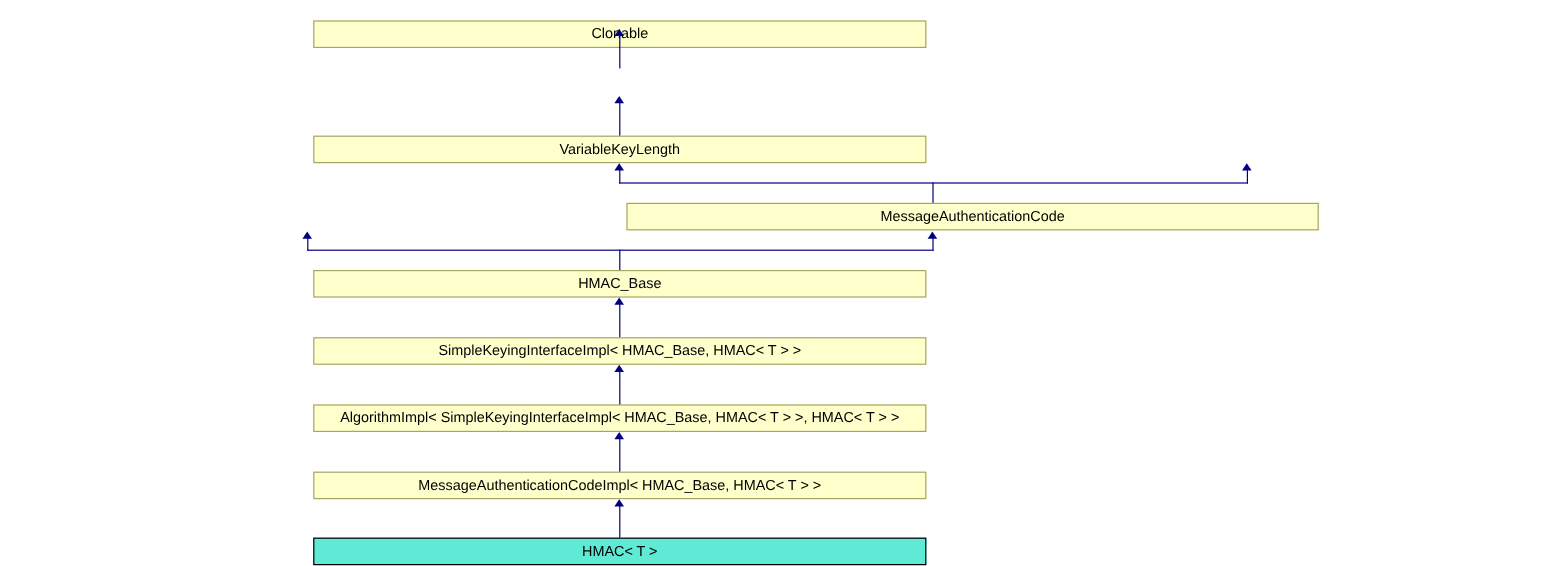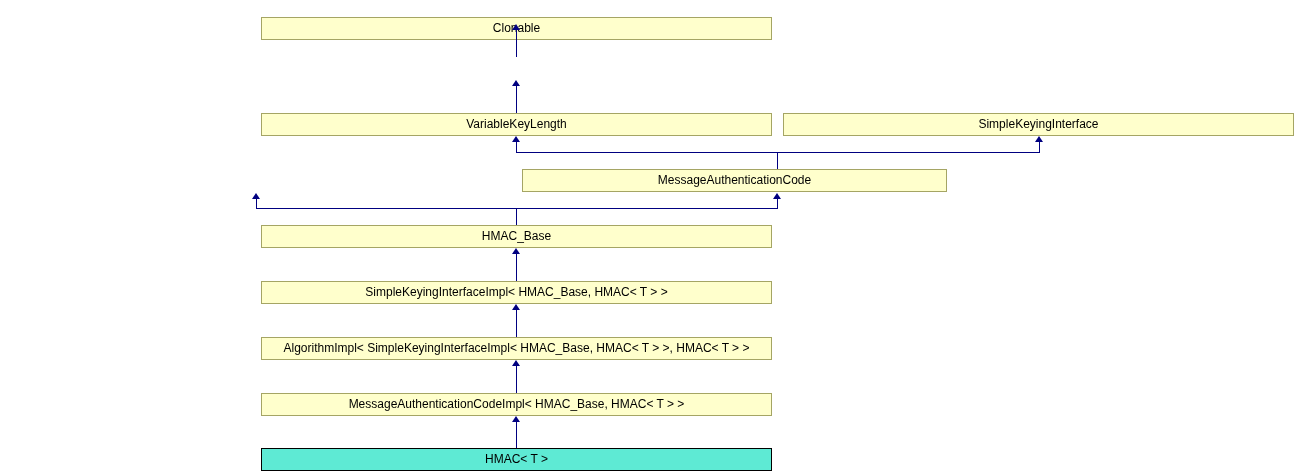--- a/index.html
+++ b/index.html
@@ -39,35 +39,34 @@
     border-left: 4px solid transparent;
     border-right: 4px solid transparent;
     border-bottom: 6px solid #000080;
   }
   
   #n-clonable   { left: 261px; top: 1px;   width: 511px; margin-top: 16px; }
   #n-algorithm  { left: 261px; top: 57px;  width: 511px; }
   #n-hash       { left: 261px; top: 113px; width: 511px; }
   #n-ski        { left: 783px; top: 113px; width: 511px; }
   #n-vkl        { left: 0px;   top: 169px; width: 512px; }
-  #n-mac        { left: 522px; top: 169px; width: 425px; text-align: center; }
+  #n-mac        { left: 522px; top: 169px; width: 577px; text-align: center; }
   #n-hmacbase   { left: 261px; top: 225px; width: 511px; }
   #n-skii       { left: 261px; top: 281px; width: 511px; }
   #n-algimpl    { left: 261px; top: 337px; width: 511px; }
   #n-macimpl    { left: 261px; top: 393px; width: 511px; }
   #n-hmac       { left: 261px; top: 448px; width: 511px; }
 </style>
 </head>
 <body>
 
 <div id="diagram">
 
   <div id="n-clonable" class="node">Clonable</div>
   <div id="n-hash" class="node">VariableKeyLength</div>
-  <div id="n-ski" class="node">SimpleKeyingInterface</div>
   <div id="n-mac" class="node">MessageAuthenticationCode</div>
   <div id="n-hmacbase" class="node">HMAC_Base</div>
   <div id="n-skii" class="node">SimpleKeyingInterfaceImpl&lt; HMAC_Base, HMAC&lt; T &gt; &gt;</div>
   <div id="n-algimpl" class="node">AlgorithmImpl&lt; SimpleKeyingInterfaceImpl&lt; HMAC_Base, HMAC&lt; T &gt; &gt;, HMAC&lt; T &gt; &gt;</div>
   <div id="n-macimpl" class="node">MessageAuthenticationCodeImpl&lt; HMAC_Base, HMAC&lt; T &gt; &gt;</div>
   <div id="n-hmac" class="node current">HMAC&lt; T &gt;</div>
 
   <div class="arrow" style="left:512px; top:24px;"></div>
   <div class="vline" style="left:516px; top:29px; height:28px;"></div>
 

